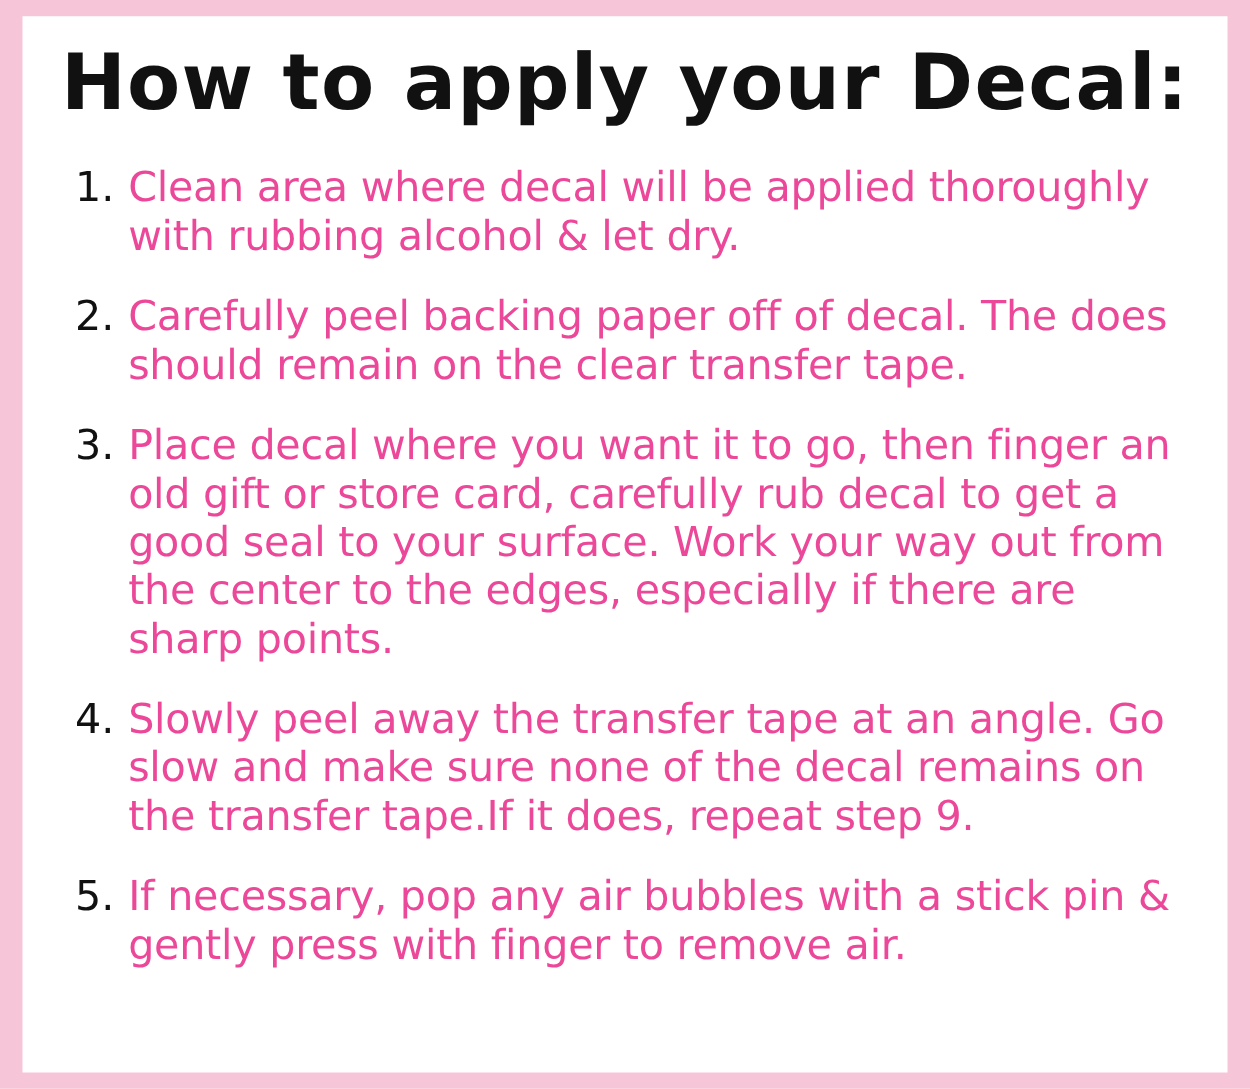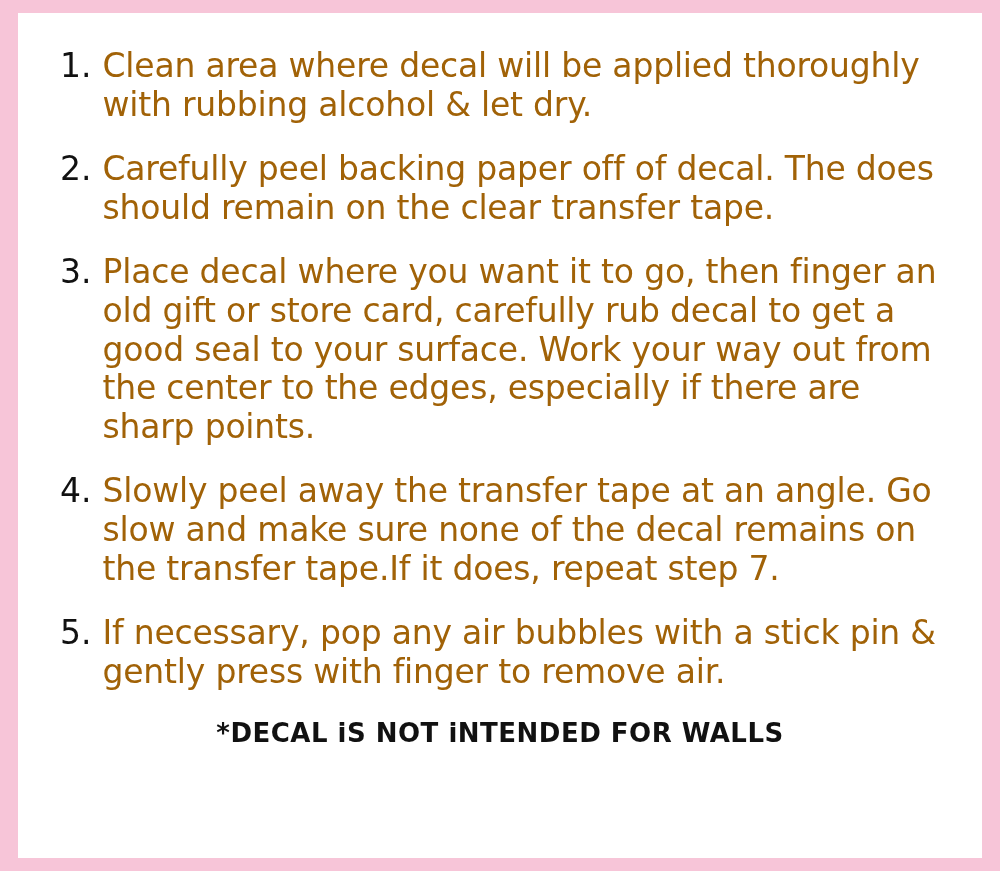--- a/index.html
+++ b/index.html
@@ -49,64 +49,64 @@
     line-height: 1.17;
     color: #111111;
     font-family: "DejaVu Sans", sans-serif;
     padding-right: 11px;
     white-space: nowrap;
   }
   .step-text {
     flex: 1 1 auto;
     font-size: 33px;
     line-height: 1.17;
-    color: #a16207;
+    color: #ec4899;
     font-family: "DejaVu Sans", sans-serif;
     letter-spacing: -0.2px;
   }
   .footnote {
     text-align: center;
     font-family: "DejaVu Sans", sans-serif;
     font-weight: bold;
     font-size: 26px;
     letter-spacing: 0.5px;
     color: #111111;
     margin-top: 8px;
   }
 </style>
 </head>
 <body>
 
 <div class="card">
 
+  <h1 class="title">How to apply your Decal:</h1>
 
   <div class="steps">
 
     <div class="step">
       <div class="step-num">1.</div>
       <div class="step-text">Clean area where decal will be applied thoroughly with rubbing alcohol &amp; let dry.</div>
     </div>
 
     <div class="step">
       <div class="step-num">2.</div>
       <div class="step-text">Carefully peel backing paper off of decal. The does should remain on the clear transfer tape.</div>
     </div>
 
     <div class="step">
       <div class="step-num">3.</div>
       <div class="step-text">Place decal where you want it to go, then finger an old gift or store card, carefully rub decal to get a good seal to your surface. Work your way out from the center to the edges, especially if there are sharp points.</div>
     </div>
 
     <div class="step">
       <div class="step-num">4.</div>
-      <div class="step-text">Slowly peel away the transfer tape at an angle. Go slow and make sure none of the decal remains on the transfer tape.If it does, repeat step 7.</div>
+      <div class="step-text">Slowly peel away the transfer tape at an angle. Go slow and make sure none of the decal remains on the transfer tape.If it does, repeat step 9.</div>
     </div>
 
     <div class="step">
       <div class="step-num">5.</div>
       <div class="step-text">If necessary, pop any air bubbles with a stick pin &amp; gently press with finger to remove air.</div>
     </div>
 
   </div>
 
-  <div class="footnote">*DECAL iS NOT iNTENDED FOR WALLS</div>
 
 </div>
 
 </body></html>

